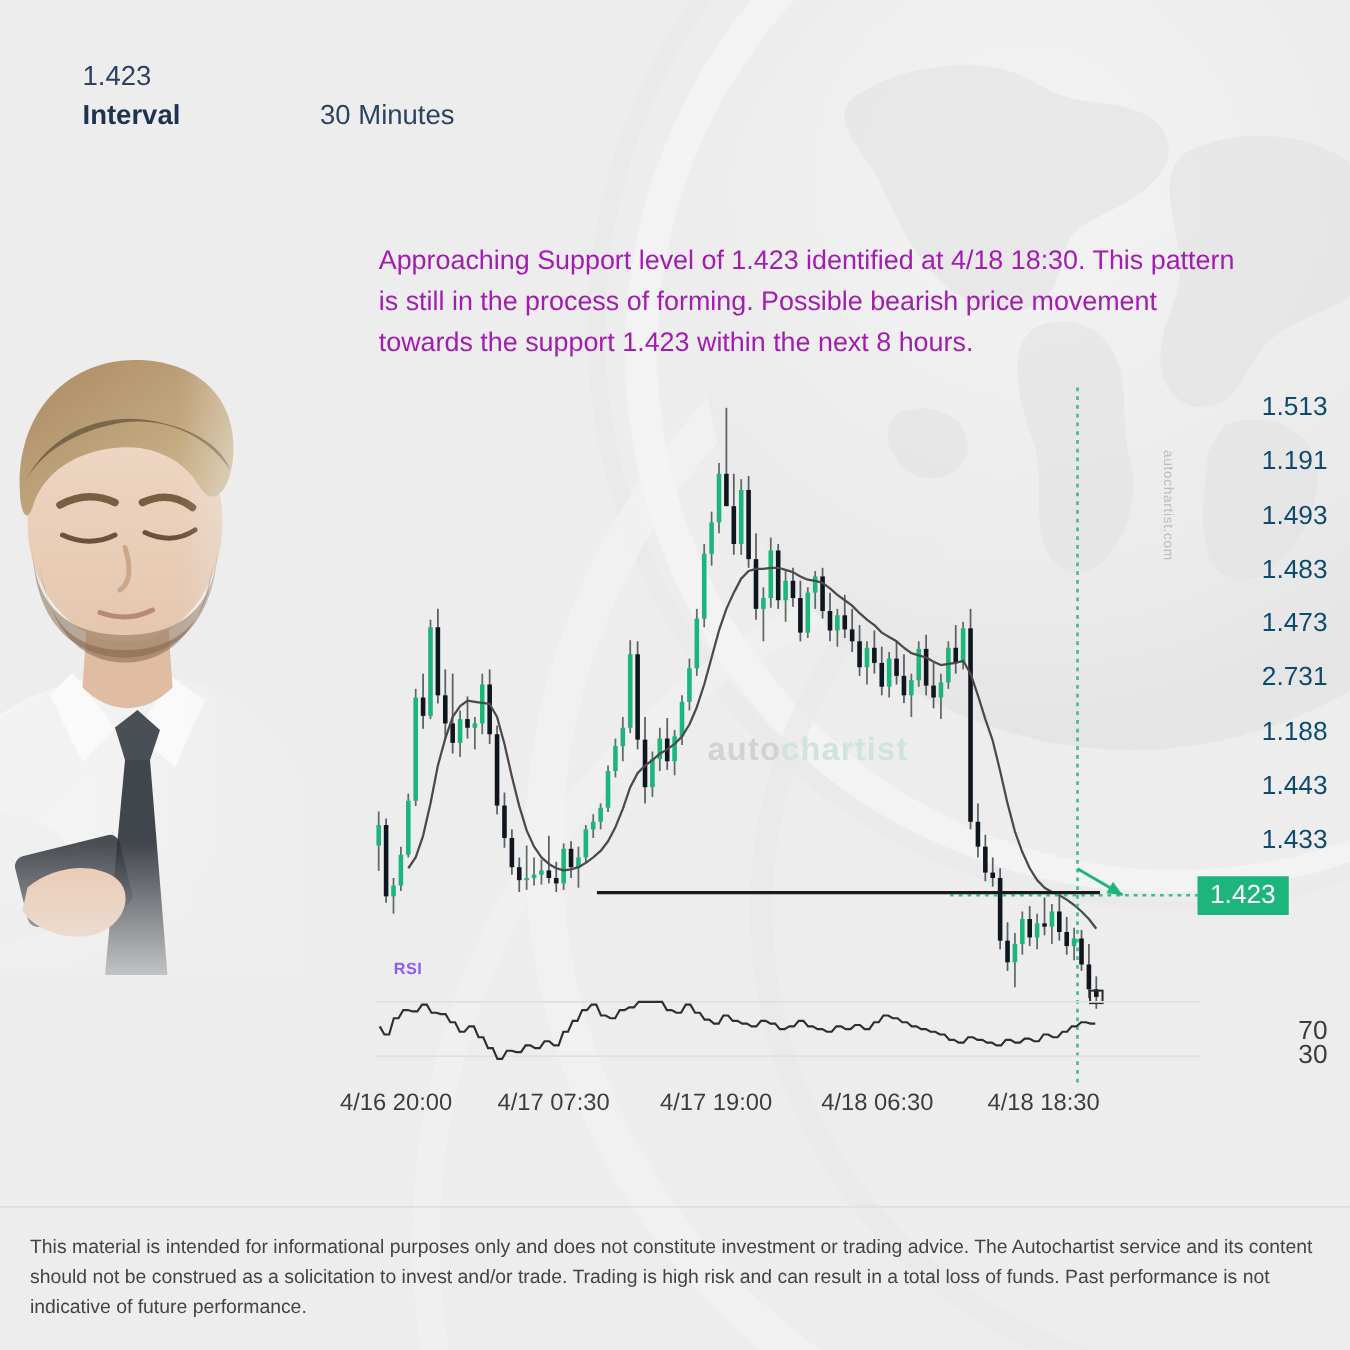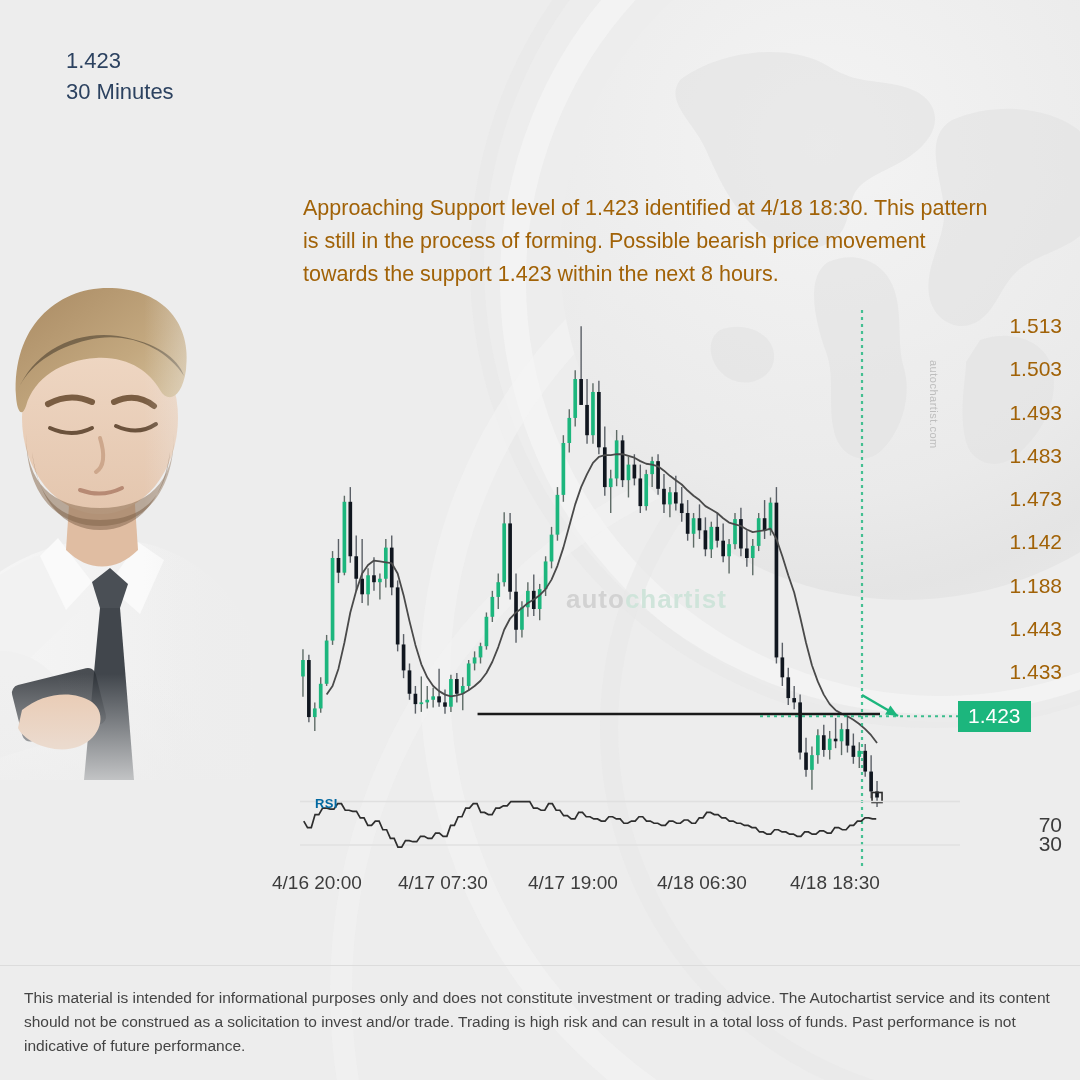--- a/index.html
+++ b/index.html
@@ -57,47 +57,47 @@
     font-size:44px;font-weight:bold;color:#1e3252;letter-spacing:.5px;
     line-height:1;margin:0 0 14px 0;
   }
   .kv{display:flex;align-items:baseline;margin-bottom:5px;}
   .kv .k{font-size:22px;font-weight:bold;color:#1e3252;width:190px;}
   .kv .v{font-size:22px;color:#2c4260;font-weight:normal;}
 
   
   .desc{
     position:absolute;left:303px;top:192px;width:690px;z-index:10;
-    font-size:21.5px;line-height:33px;color:#a16207;
+    font-size:21.5px;line-height:33px;color:#a21caf;
   }
 
   
   .chartwrap{position:absolute;left:0;top:0;width:1080px;height:960px;z-index:9;}
   .wm-text{
     position:absolute;left:940px;top:360px;
     font-size:11px;color:#bdbdbd;letter-spacing:.5px;
     transform:rotate(90deg);transform-origin:left top;white-space:nowrap;
   }
   .ylab{
     position:absolute;right:18px;
-    font-size:21px;color:#a16207;text-align:left;white-space:nowrap;
+    font-size:21px;color:#0c4a6e;text-align:left;white-space:nowrap;
   }
   .target-badge{
     position:absolute;
     background:#1cb67d;color:#ffffff;
     font-size:21px;padding:3px 10px 4px 10px;white-space:nowrap;
   }
   .xlab{
     position:absolute;top:872px;
     font-size:19px;color:#3c3c3c;white-space:nowrap;text-align:left;
   }
   .xlab.cur{font-weight:normal;}
   .rsilab{
-    position:absolute;left:305px;top:796px;
-    font-size:13px;font-weight:bold;color:#0369a1;letter-spacing:.4px;padding-left:10px;
+    position:absolute;left:305px;top:767px;
+    font-size:13px;font-weight:bold;color:#8b5cf6;letter-spacing:.4px;padding-left:10px;
   }
   .rsiv{
     position:absolute;right:18px;
     font-size:21px;color:#3c3c3c;text-align:right;white-space:nowrap;
   }
   .acwm{
     position:absolute;left:566px;top:584px;
     font-size:26px;letter-spacing:1px;font-weight:bold;white-space:nowrap;
   }
   .acwm .a{color:#d2d2d2;}
@@ -190,20 +190,21 @@
     </svg>
     <div class="fade"></div>
     <div class="fade2"></div>
   </div>
 
   <div class="hdr">
     <div class="kv">
       <div class="v">1.423</div>
     </div>
     <div class="kv">
+      <div class="k">Interval</div>
       <div class="v">30 Minutes</div>
     </div>
   </div>
 
   <div class="desc">Approaching Support level of 1.423 identified at 4/18 18:30. This pattern is still in the process of forming. Possible bearish price movement towards the support 1.423 within the next 8 hours.</div>
 
   <div class="chartwrap">
     <svg id="chart-svg" width="1080" height="960">
         <line x1="302.9591836734694" y1="649.2121212121216" x2="302.9591836734694" y2="696.7676767676767" stroke="#5e6b66" stroke-width="1.4"></line>
         <rect x="301.12448979591835" y="660.0202020202022" width="3.669387755102041" height="16.42828282828293" fill="#1cb67d"></rect>
@@ -415,25 +416,25 @@
 
     <div class="acwm">
       <span class="a">auto</span><span class="b">chartist</span>
     </div>
 
     <div class="wm-text">autochartist.com</div>
     <div class="rsilab">RSI</div>
 
     <div id="ylabels">
         <div class="ylab" style="top: 314.131px;">1.513</div>
-        <div class="ylab" style="top: 357.364px;">1.503</div>
+        <div class="ylab" style="top: 357.364px;">1.191</div>
         <div class="ylab" style="top: 400.596px;">1.493</div>
         <div class="ylab" style="top: 443.828px;">1.483</div>
         <div class="ylab" style="top: 487.061px;">1.473</div>
-        <div class="ylab" style="top: 530.293px;">1.142</div>
+        <div class="ylab" style="top: 530.293px;">2.731</div>
         <div class="ylab" style="top: 573.525px;">1.188</div>
         <div class="ylab" style="top: 616.758px;">1.443</div>
         <div class="ylab" style="top: 659.99px;">1.433</div>
       </div>
     <div id="xlabels">
         <div class="xlab" style="left: 272px; width: 160px;">4/16 20:00</div>
         <div class="xlab" style="left: 398px; width: 160px;">4/17 07:30</div>
         <div class="xlab" style="left: 528px; width: 160px;">4/17 19:00</div>
         <div class="xlab" style="left: 657px; width: 160px;">4/18 06:30</div>
         <div class="xlab cur" style="left: 790px; width: 160px;">4/18 18:30</div>

